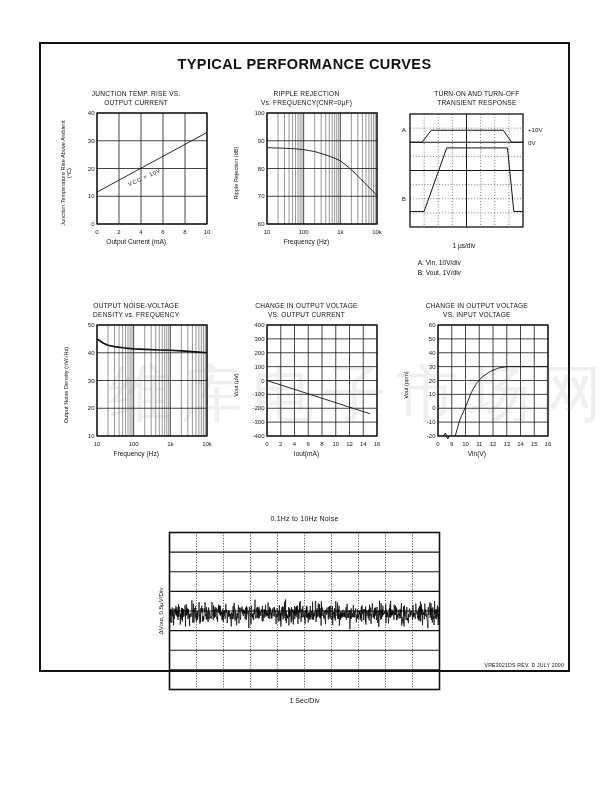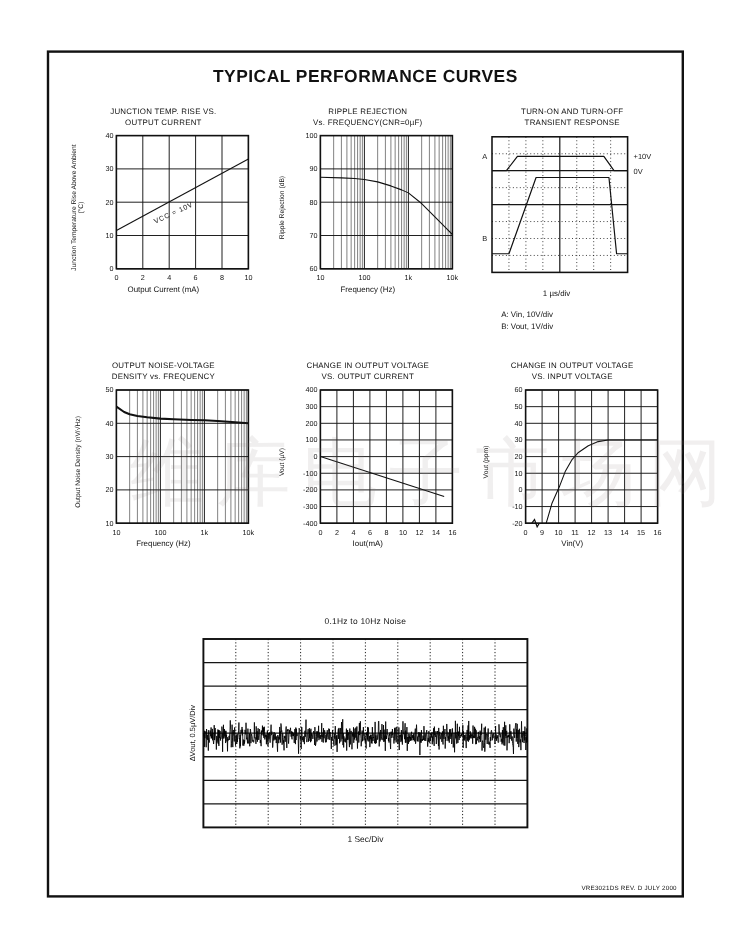--- a/index.html
+++ b/index.html
@@ -1,18 +1,18 @@
 <!DOCTYPE html>
 <html><head>
 <meta charset="utf-8">
 <style>
   html,body{margin:0;padding:0;background:#fff;}
   .page{position:relative;width:612px;height:792px;background:#fff;overflow:hidden;
         font-family:"Liberation Sans",sans-serif;color:#111;}
-  .frame{position:absolute;left:39px;top:42px;width:531px;height:706px;
+  .frame{position:absolute;left:39px;top:42px;width:531px;height:630px;
          border:2px solid #111;box-sizing:border-box;background:transparent;}
   .pagetitle{margin:0;position:absolute;top:12px;left:0;right:0;text-align:center;
              font-size:14.5px;font-weight:bold;letter-spacing:.4px;}
   .row{position:absolute;left:10px;right:6px;display:flex;justify-content:space-between;}
   #row1{top:46px;}
   #row2{top:258px;}
   .chart{width:172px;display:flex;flex-direction:column;align-items:center;margin:0;}
   .ct{font-size:6.6px;line-height:1.3;text-align:center;margin-bottom:2px;letter-spacing:.2px;}
   .cbody{display:flex;align-items:center;}
   .ylabwrap{width:15px;height:120px;position:relative;}

